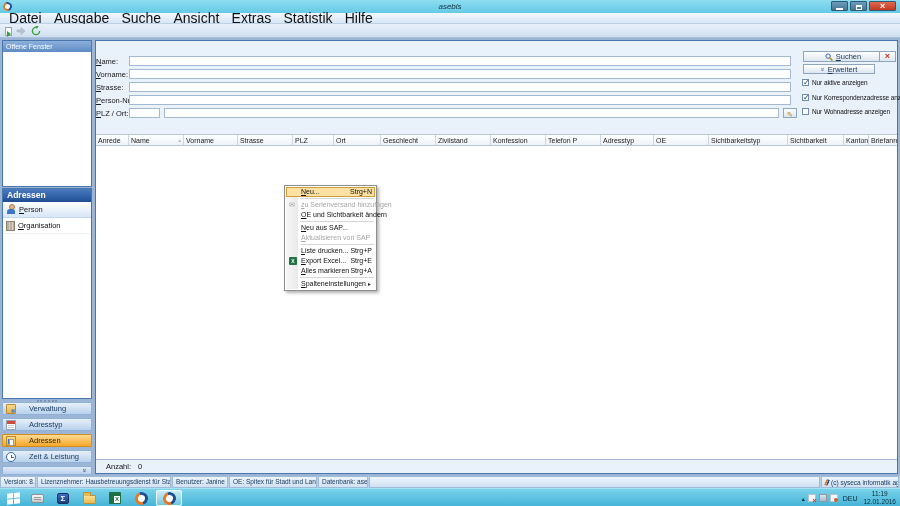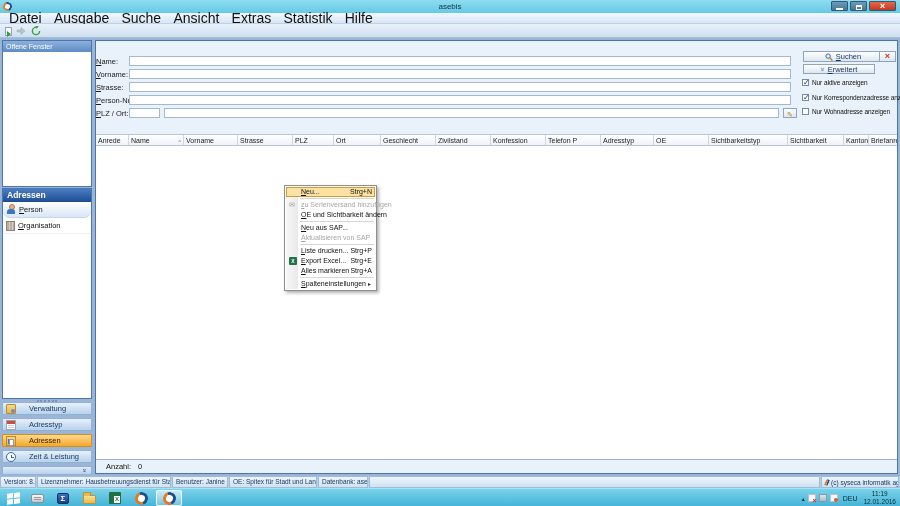--- a/index.html
+++ b/index.html
@@ -1,21 +1,21 @@
 <!DOCTYPE html>
 <html><head>
 <meta charset="utf-8">
 <style>
   html,body{margin:0;padding:0;background:#555;}
   #screen{position:relative;width:900px;height:506px;overflow:hidden;background:#9db5d4;
           font-family:"Liberation Sans",sans-serif;font-size:8px;color:#111;cursor:default;}
   *{box-sizing:border-box;}
 
   
-  .titlebar{position:absolute;left:0;top:0;width:900px;height:18px;background:linear-gradient(#8edcef,#55c3e2);}
+  .titlebar{position:absolute;left:0;top:0;width:900px;height:18px;background:linear-gradient(#8edcef,#55c3e2);font-style:italic;}
   .title{position:absolute;left:0;right:0;top:2px;text-align:center;font-size:8px;color:#10303f;}
   .app-icon{position:absolute;left:3px;top:2px;}
   .swirl{display:inline-block;border-radius:50%;background:#fff;border:2px solid #1d4f8f;
          border-bottom-color:#e87722;border-left-color:#e87722;transform:rotate(25deg);}
   .s9{width:9px;height:9px;}
   .s7{width:7px;height:7px;border-width:2px;}
   .s13{width:13px;height:13px;border-width:3px;}
   .wbtn{position:absolute;top:1px;height:10px;border:1px solid #2e5a74;border-radius:1px;text-align:center;padding:0;}
   .wbtn.min,.wbtn.max{background:linear-gradient(#6b9cbd,#49768f);width:17px;}
   .wbtn.min{left:831px;}
@@ -38,21 +38,21 @@
   .i-page{width:7px;height:9px;background:#fff;border:1px solid #8fa4bd;position:relative;}
   .i-page::after{content:"";position:absolute;right:-3px;bottom:-2px;border:3px solid transparent;border-left:4px solid #2f9e2f;}
 
   
   .ow-box{position:absolute;left:2px;top:40px;width:90px;height:147px;border:1px solid #4a76ae;background:#fff;}
   .ow-header{height:11px;background:linear-gradient(#8db1dc,#5e8bc5);color:#fff;font-size:7px;line-height:11px;padding-left:3px;}
   .ow-body{position:absolute;left:0;right:0;top:11px;bottom:0;background:#fff;}
   .ad-box{position:absolute;left:2px;top:188px;width:90px;height:211px;border:1px solid #4a76ae;background:#fff;}
   .ad-header{height:13px;background:linear-gradient(#4a7cc2,#1e4c92);color:#fff;font-weight:bold;font-size:8.5px;line-height:13px;padding-left:4px;}
   .sb-item{height:16px;display:flex;align-items:center;gap:3px;padding-left:3px;font-size:7.5px;border-bottom:1px solid #eef3fa;}
-  .sb-item.selected{background:linear-gradient(#ffffff,#d8e6f7);border-bottom:1px solid #c4d7ee;border-radius:7px;}
+  .sb-item.selected{background:linear-gradient(#ffffff,#d8e6f7);border-bottom:1px solid #c4d7ee;}
   .i-person{position:relative;width:10px;height:11px;display:inline-block;flex:0 0 auto;}
   .i-person::before{content:"";position:absolute;left:3px;top:0;width:4px;height:4px;border-radius:50%;background:#eab286;border:1px solid #a97b52;}
   .i-person::after{content:"";position:absolute;left:1px;top:5px;width:8px;height:5px;border-radius:3px 3px 0 0;background:#3a76c4;}
   .i-building{width:9px;height:10px;display:inline-block;flex:0 0 auto;border:1px solid #8d8374;
               background:linear-gradient(90deg,#b9ae9f 0 2px,#d8cfc2 2px 3px,#b9ae9f 3px 5px,#d8cfc2 5px 6px,#b9ae9f 6px 9px);}
   .dots{position:absolute;left:2px;top:399px;width:90px;height:4px;}
   .dots::after{content:"";display:block;width:20px;margin:1px auto 0;border-top:2px dotted #7d93ad;}
   .nav-row{position:absolute;left:2px;width:90px;height:13px;background:linear-gradient(#e7f0fb,#b9d1ec);
            border:1px solid #8fb2da;border-radius:1px;display:flex;align-items:center;gap:13px;padding-left:3px;
            font-size:7.5px;color:#173d66;}

